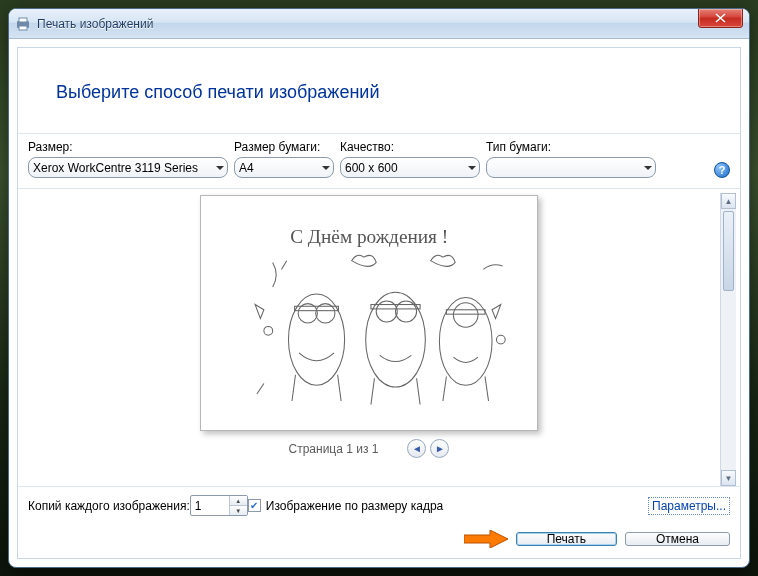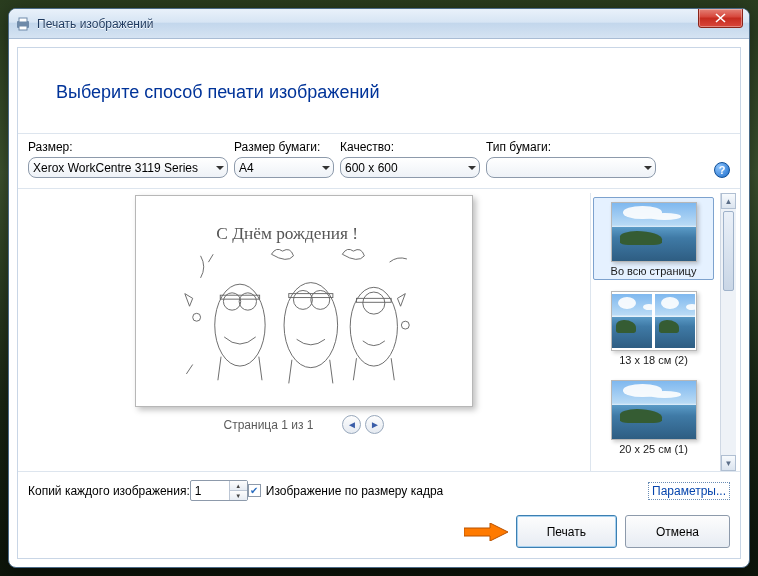--- a/index.html
+++ b/index.html
@@ -131,27 +131,27 @@
   .preview-pane {
     flex: 1;
     display: flex;
     flex-direction: column;
     align-items: center;
     justify-content: flex-start;
     padding: 2px 8px 0;
   }
   .page {
     width: 338px;
-    height: 212px;
+    height: 236px;
     background: #fff;
     border: 1px solid #b7b7b7;
     box-shadow: 3px 3px 6px rgba(0,0,0,0.25);
     display: flex;
     align-items: center;
-    justify-content: flex-start;
+    justify-content: center;
     position: relative;
     overflow: hidden;
   }
   .page svg { width: 90%; height: 90%; }
   .pager {
     margin-top: 8px;
     display: flex;
     align-items: center;
     gap: 29px;
     color: #5b5b5b;
@@ -276,21 +276,21 @@
     padding: 1px 3px;
   }
   .action-row {
     padding: 6px 10px 10px;
     display: flex;
     justify-content: flex-end;
     gap: 8px;
     align-items: center;
   }
   .btn {
-    min-width: 86px; height: 33px;
+    min-width: 86px; height: 14px;
     background: linear-gradient(#fdfdfd,#e7ecf3);
     border: 1px solid #8d9aab;
     border-radius: 3px;
     font-size: 12px;
     display:flex;align-items:center;justify-content:center;
     padding: 0 30px;
   }
   .btn.default {
     border: 1px solid #3c7fb1;
     box-shadow: 0 0 0 1px #a7d1f0 inset;
@@ -399,41 +399,20 @@
         </div>
         <div class="pager">
           <span>Страница 1 из 1</span>
           <span style="display:flex;gap:4px;">
             <span class="nav-btn">◄</span>
             <span class="nav-btn">►</span>
           </span>
         </div>
       </div>
 
-      <div class="layout-pane" id="layout-pane">
-          <div class="layout-item selected">
-            <div class="thumb">
-              <div class="scenery"></div>
-            </div>
-            <div class="layout-label">Во всю страницу</div>
-          </div>
-          <div class="layout-item">
-            <div class="thumb pair">
-              <div class="scenery"></div>
-              <div class="scenery"></div>
-            </div>
-            <div class="layout-label">13 x 18 см (2)</div>
-          </div>
-          <div class="layout-item">
-            <div class="thumb">
-              <div class="scenery"></div>
-            </div>
-            <div class="layout-label">20 x 25 см (1)</div>
-          </div>
-        </div>
 
       <div class="vscroll">
         <div class="track-btn">▲</div>
         <div class="thumb-bar"></div>
         <div class="track-btn" style="position:absolute;bottom:0;left:0;">▼</div>
       </div>
     </div>
 
     <div class="bottom-row">
       <span>Копий каждого изображения:</span>

